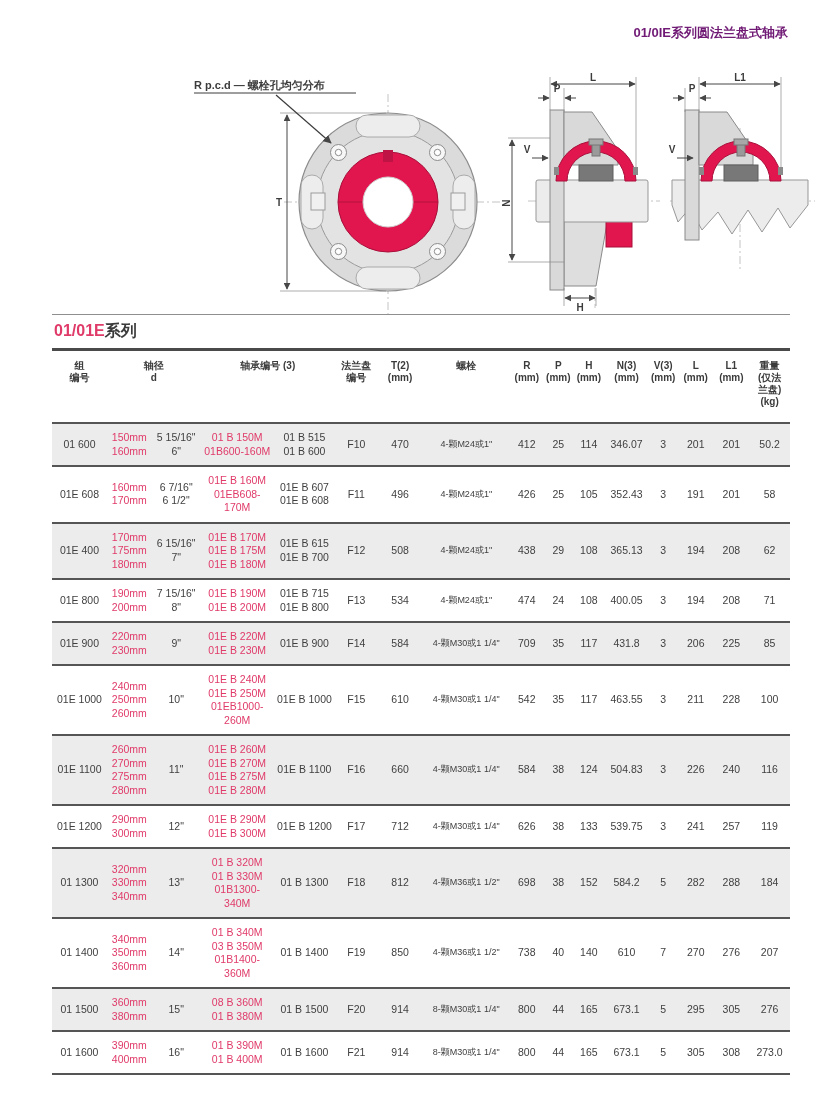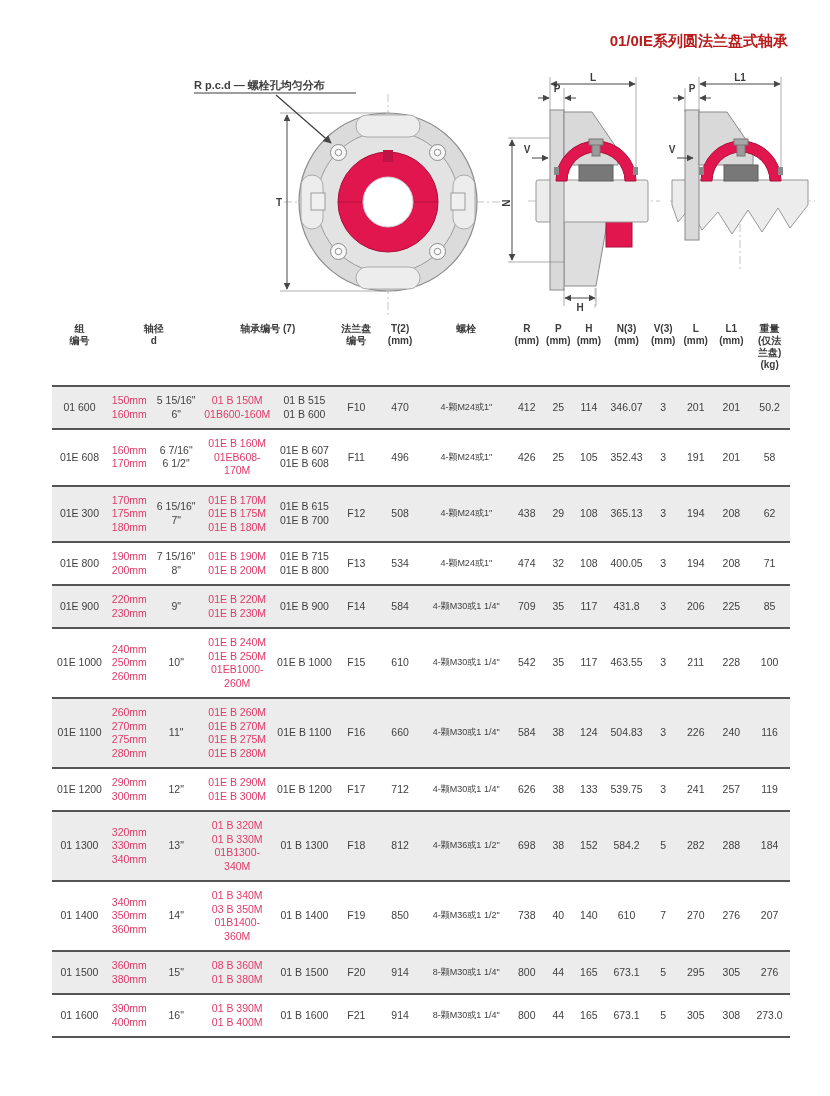--- a/index.html
+++ b/index.html
@@ -1,20 +1,20 @@
 <!DOCTYPE html>
 <html><head>
 <meta charset="utf-8">
 <style>
   html,body{margin:0;padding:0;}
   body{
     width:830px;height:1096px;position:relative;background:#fff;overflow:hidden;
     font-family:"Liberation Sans",sans-serif;color:#3f3f3f;
   }
-  .header-title{position:absolute;top:32px;right:42px;font-size:15px;font-weight:bold;color:#b91c1c;}
+  .header-title{position:absolute;top:24px;right:42px;font-size:13px;font-weight:bold;color:#701a75;}
   .diagram-svg{position:absolute;}
   .cl{stroke:#b5b5b5;stroke-width:.8;stroke-dasharray:8 3 2 3;fill:none;}
   .dimline{stroke:#474747;stroke-width:1;fill:none;}
   .extline{stroke:#8a8a8a;stroke-width:.7;fill:none;}
   .dim{font:bold 10px "Liberation Sans",sans-serif;fill:#3c3c3c;text-anchor:middle;}
   .note{font:bold 11px "Liberation Sans",sans-serif;fill:#3c3c3c;}
   .content{position:absolute;top:314px;left:52px;width:738px;}
   .section-title{
     border-top:1px solid #8f8f8f;border-bottom:3px solid #4a4a4a;
     padding:6px 0 6px 2px;font-size:16px;font-weight:bold;color:#3b3b3b;
@@ -130,20 +130,23 @@
   <text class="dim" x="240" y="11">L1</text>
   <line class="extline" x1="185" y1="18" x2="185" y2="42"></line>
   <line class="dimline" x1="173" y1="28" x2="184" y2="28" marker-end="url(#mend)"></line>
   <line class="dimline" x1="211" y1="28" x2="200" y2="28" marker-end="url(#mend)"></line>
   <text class="dim" x="192" y="22">P</text>
   <text class="dim" x="172" y="83">V</text>
   <line class="dimline" x1="177" y1="88" x2="193" y2="88" marker-end="url(#mend)"></line>
 </svg>
 
 <div class="content">
+  <div class="section-title">
+    <span class="red">01/01E</span><span>系列</span>
+  </div>
   <table>
     <colgroup>
         <col style="width: 54px;">
         <col style="width: 44px;">
         <col style="width: 48px;">
         <col style="width: 72px;">
         <col style="width: 60px;">
         <col style="width: 42px;">
         <col style="width: 44px;">
         <col style="width: 86px;">
@@ -160,21 +163,21 @@
         <tr>
           <th>
             <div>组</div>
             <div>编号</div>
           </th>
           <th colspan="2">
             <div>轴径</div>
             <div>d</div>
           </th>
           <th colspan="2">
-            <div>轴承编号 (7)</div>
+            <div>轴承编号 (3)</div>
           </th>
           <th>
             <div>法兰盘</div>
             <div>编号</div>
           </th>
           <th>
             <div>T(2)</div>
             <div>(mm)</div>
           </th>
           <th>
@@ -319,21 +322,21 @@
           </td>
           <td>
             <div>201</div>
           </td>
           <td>
             <div>58</div>
           </td>
         </tr>
         <tr class="band">
           <td>
-            <div>01E 300</div>
+            <div>01E 400</div>
           </td>
           <td class="c-red">
             <div>170mm</div>
             <div>175mm</div>
             <div>180mm</div>
           </td>
           <td>
             <div>6 15/16"</div>
             <div>7"</div>
           </td>
@@ -406,21 +409,21 @@
           <td>
             <div>534</div>
           </td>
           <td class="c-bolt">
             <div>4-颗M24或1"</div>
           </td>
           <td>
             <div>474</div>
           </td>
           <td>
-            <div>32</div>
+            <div>24</div>
           </td>
           <td>
             <div>108</div>
           </td>
           <td>
             <div>400.05</div>
           </td>
           <td>
             <div>3</div>
           </td>

